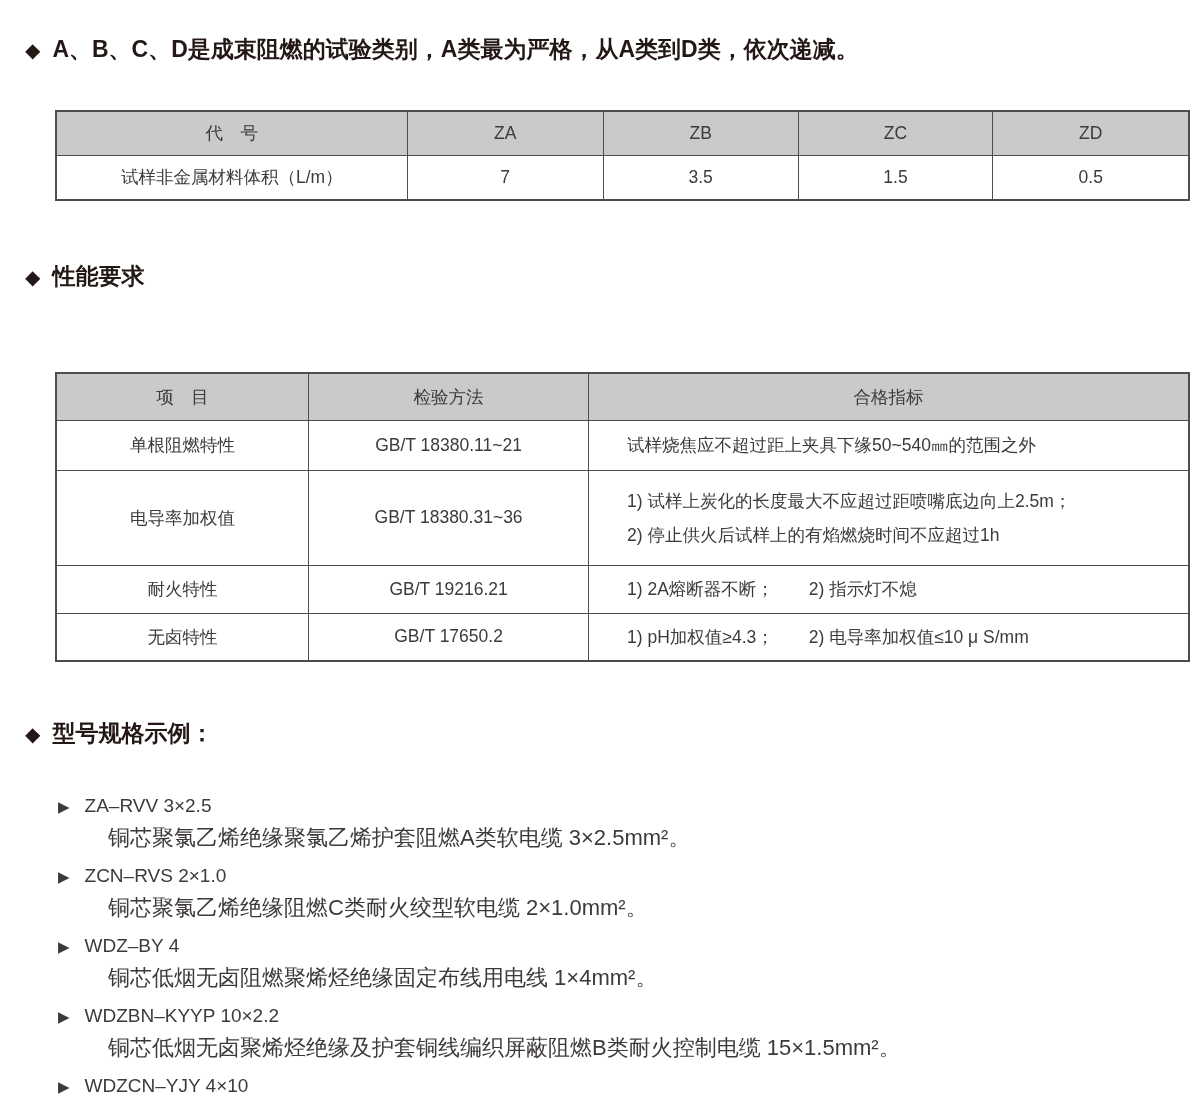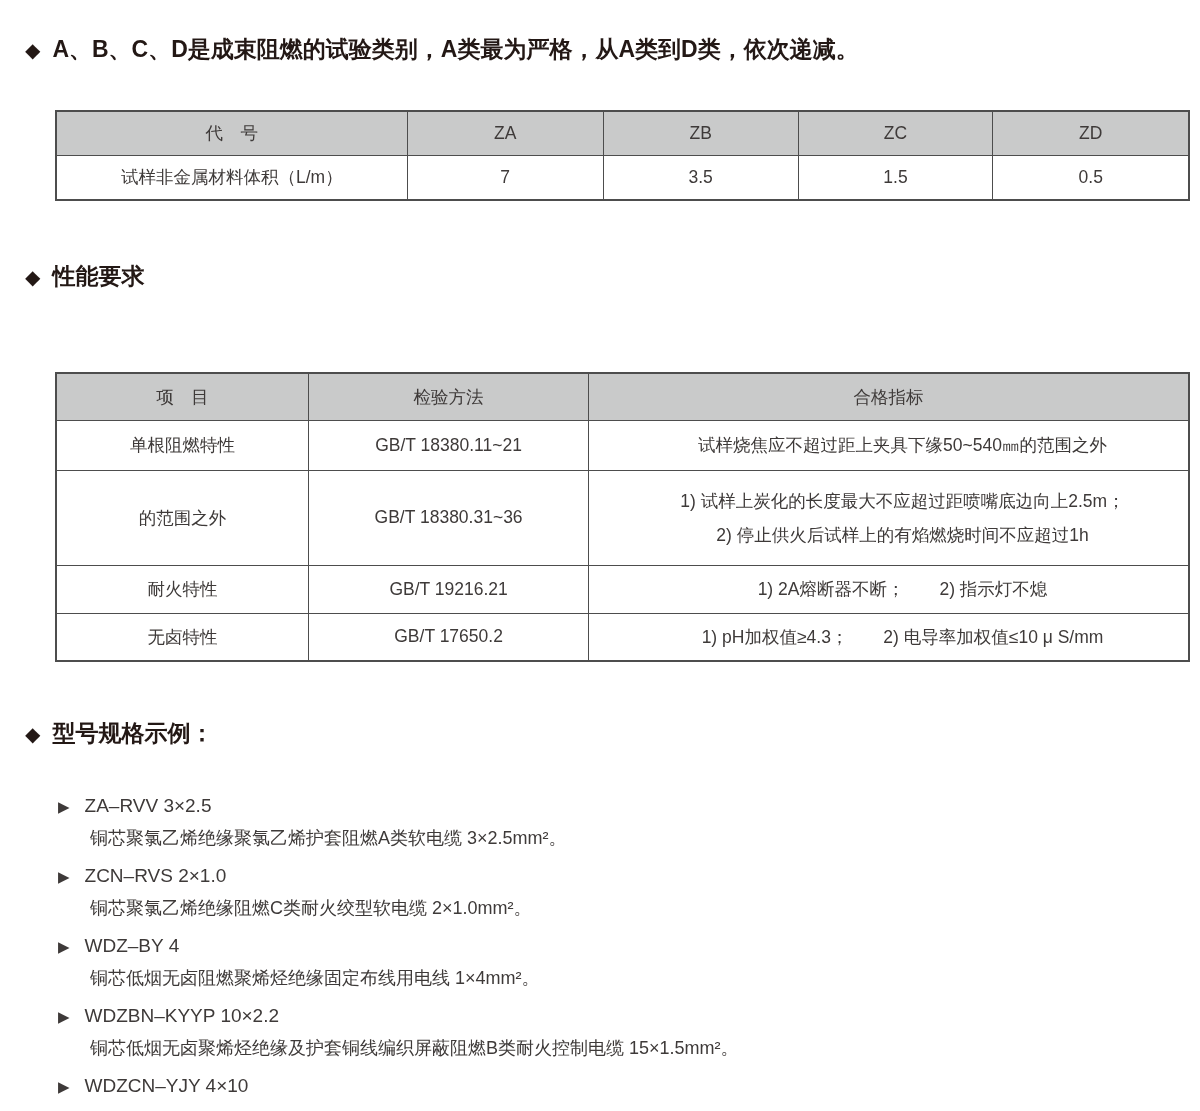--- a/index.html
+++ b/index.html
@@ -43,35 +43,35 @@
   .t1 { margin-top: 45px; }
   .t1 tr.thead td { height: 44px; margin-top: 29px; }
   .t1 tr.tbody td { height: 45px; }
 
   .t2 { margin-top: 80px; }
   .t2 tr.thead td { height: 47px; }
   .t2 tr.r1 td { height: 50px; }
   .t2 tr.r2 td { height: 95px; }
   .t2 tr.r3 td { height: 48px; }
   .t2 tr.r4 td { height: 48px; }
-  .t2 td.crit { text-align: center; padding-left: 38px; padding-right: 10px; }
+  .t2 td.crit { text-align: left; padding-left: 38px; padding-right: 10px; }
   .t2 .crit-line { line-height: 34px; }
 
   
   .examples { margin-top: 46px; margin-left: 58px; }
   .example { margin-bottom: 15px; }
   .ex-code {
     display: flex; align-items: center; gap: 15px;
     font-size: 19px; color: #3e3a39;
     margin-bottom: 9px;
   }
   .tri { font-size: 15px; color: #3e3a39; line-height: 1; }
   .ex-desc {
-    margin-left: 32px;
-    font-size: 18px; color: #3e3a39;
+    margin-left: 50px;
+    font-size: 22px; color: #3e3a39;
     line-height: 24px;
   }
 </style>
 </head>
 <body>
 
 <div class="doc">
 
   <div class="heading h1">
     <span class="diamond">◆</span>
@@ -122,21 +122,21 @@
       <td>合格指标</td>
     </tr>
     <tr class="r1">
       <td>单根阻燃特性</td>
       <td>GB/T 18380.11~21</td>
       <td class="crit">
         <div class="crit-line">试样烧焦应不超过距上夹具下缘50~540㎜的范围之外</div>
       </td>
     </tr>
     <tr class="r2">
-      <td>的范围之外</td>
+      <td>电导率加权值</td>
       <td>GB/T 18380.31~36</td>
       <td class="crit">
         <div class="crit-line">1) 试样上炭化的长度最大不应超过距喷嘴底边向上2.5m；</div>
         <div class="crit-line">2) 停止供火后试样上的有焰燃烧时间不应超过1h</div>
       </td>
     </tr>
     <tr class="r3">
       <td>耐火特性</td>
       <td>GB/T 19216.21</td>
       <td class="crit">

